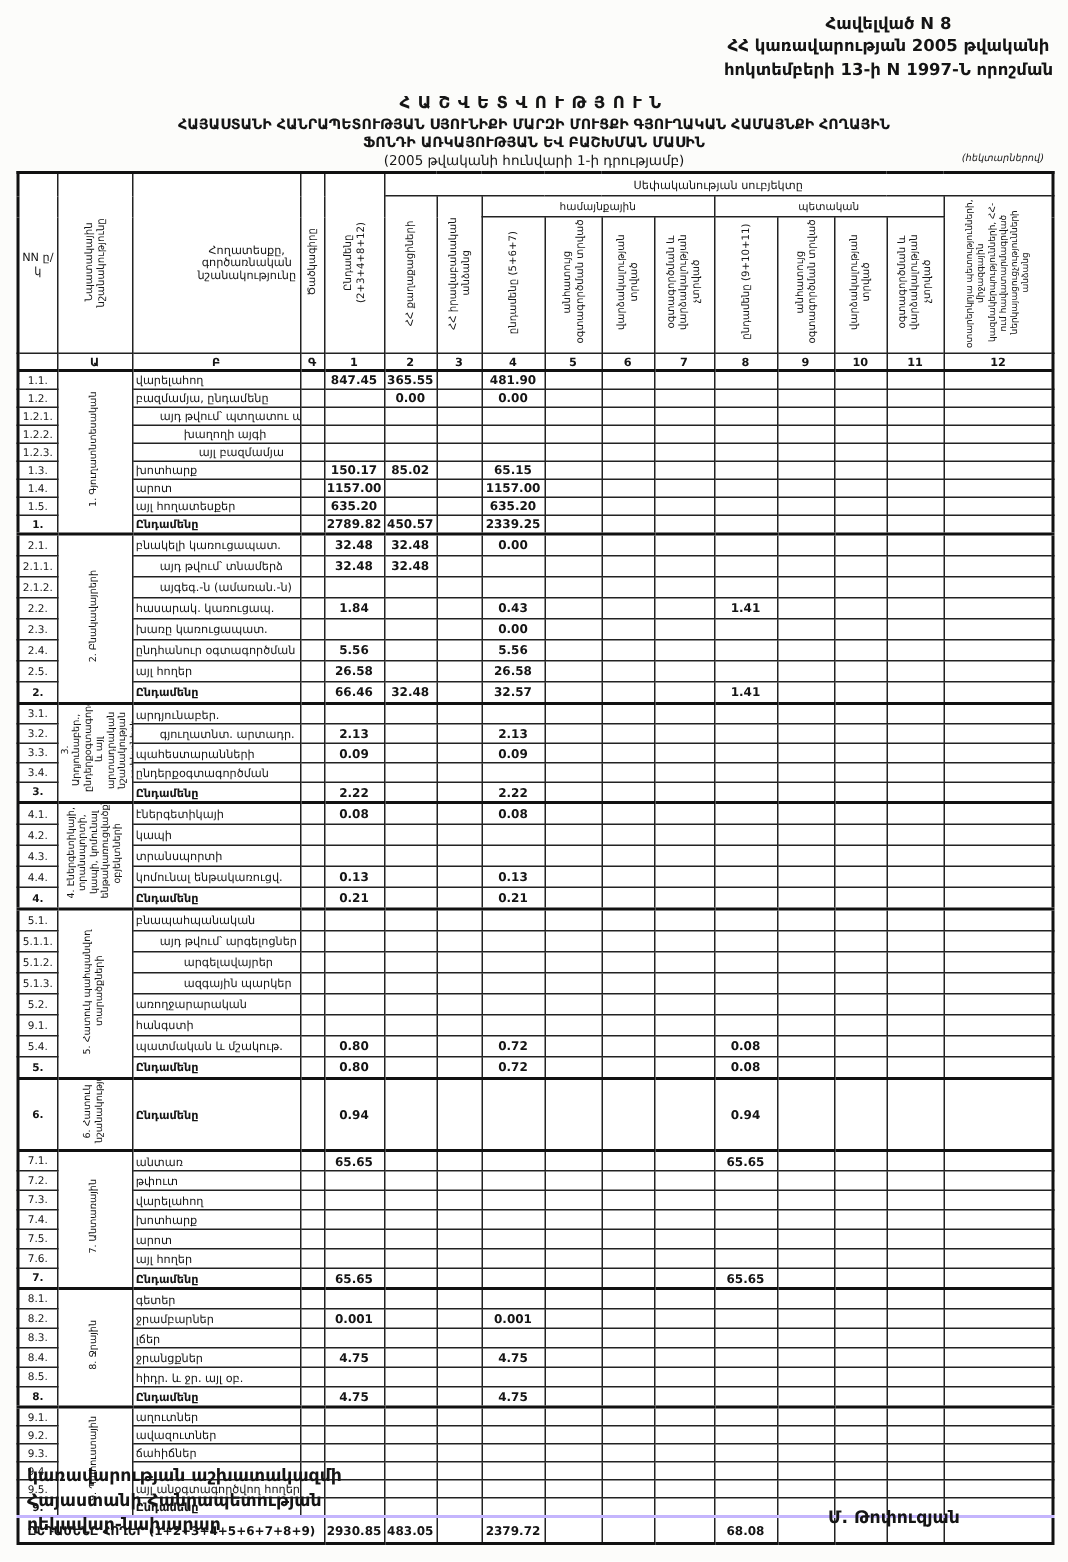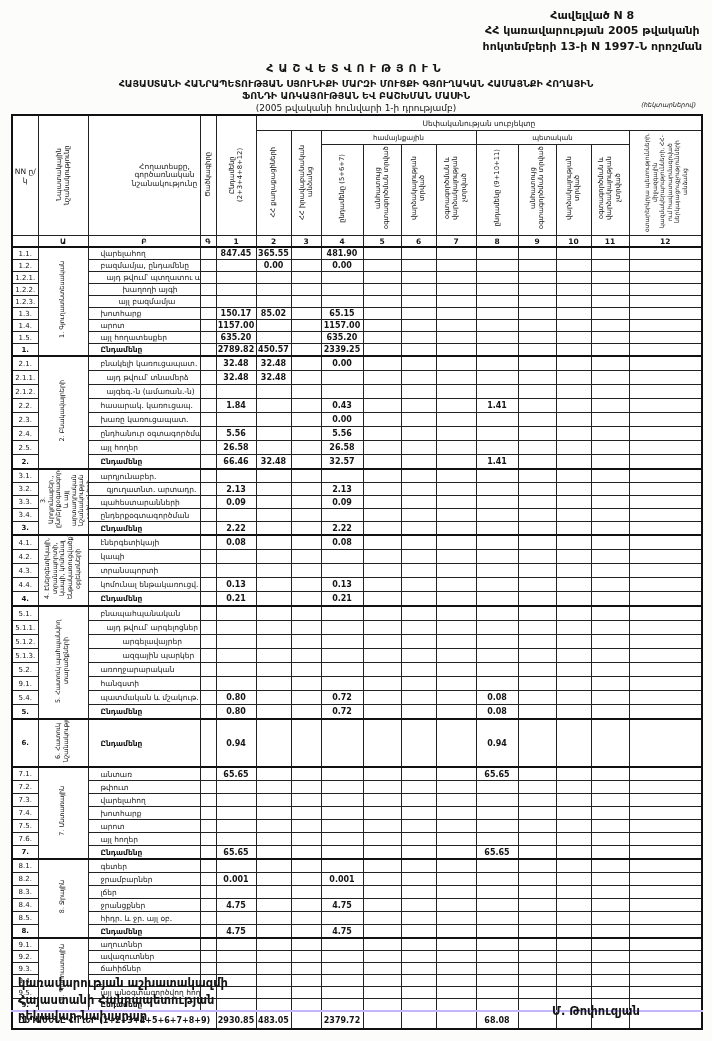--- a/index.html
+++ b/index.html
@@ -29,21 +29,21 @@
   .h-row-d td{height:10px;font-size:7.5px;text-align:center;font-weight:bold;}
 
   .vtext{writing-mode:vertical-rl;transform:rotate(180deg);display:inline-block;
     font-size:6.8px;line-height:1.25;text-align:center;max-height:86px;}
   th.vspan2 .vtext{max-height:100px;}
   th.vert{text-align:center;}
   .hsmall{font-size:6.8px;line-height:1.15;padding-left:42px;}
 
   tbody td{height:12px;}
   .row-num{font-size:7px;text-align:center;white-space:nowrap;}
-  .land-type{font-size:7.5px;white-space:nowrap;padding-left:12px;}
+  .land-type{font-size:7.5px;white-space:nowrap;padding-left:2px;}
   .value-cell{font-size:8px;font-weight:bold;text-align:center;white-space:nowrap;}
   .code-cell{}
   .section-cell{text-align:center;}
   .sec-label{font-size:6.4px;line-height:1.2;}
   .s1 td{height:11px;} .s1 .sec-label{max-height:95px;}
   .s2 td{height:13px;} .s2 .sec-label{max-height:100px;}
   .s3 td{height:12px;} .s3 .sec-label{max-height:56px;}
   .s4 td{height:13px;} .s4 .sec-label{max-height:61px;}
   .s5 td{height:13px;} .s5 .sec-label{max-height:100px;}
   .s6 td{height:44px;} .s6 .sec-label{max-height:42px;}
@@ -209,21 +209,21 @@
           <td class="value-cell"></td>
           <td class="value-cell"></td>
           <td class="value-cell"></td>
           <td class="value-cell"></td>
           <td class="value-cell"></td>
           <td class="value-cell"></td>
           <td class="value-cell"></td>
         </tr>
         <tr class="s1">
           <td class="row-num">1.2.3.</td>
-          <td class="land-type" style="padding-left: 30px;">այլ բազմամյա</td>
+          <td class="land-type" style="padding-left: 44px;">այլ բազմամյա</td>
           <td class="code-cell"></td>
           <td class="value-cell"></td>
           <td class="value-cell"></td>
           <td class="value-cell"></td>
           <td class="value-cell"></td>
           <td class="value-cell"></td>
           <td class="value-cell"></td>
           <td class="value-cell"></td>
           <td class="value-cell"></td>
           <td class="value-cell"></td>

